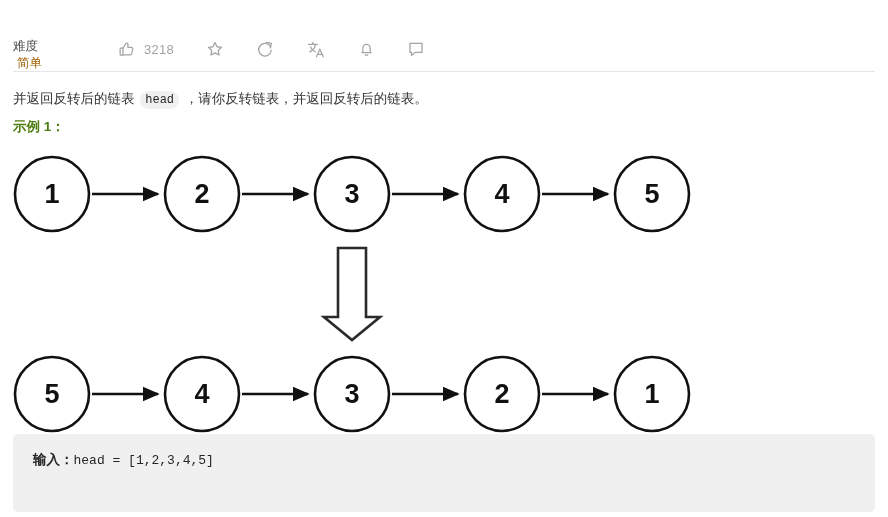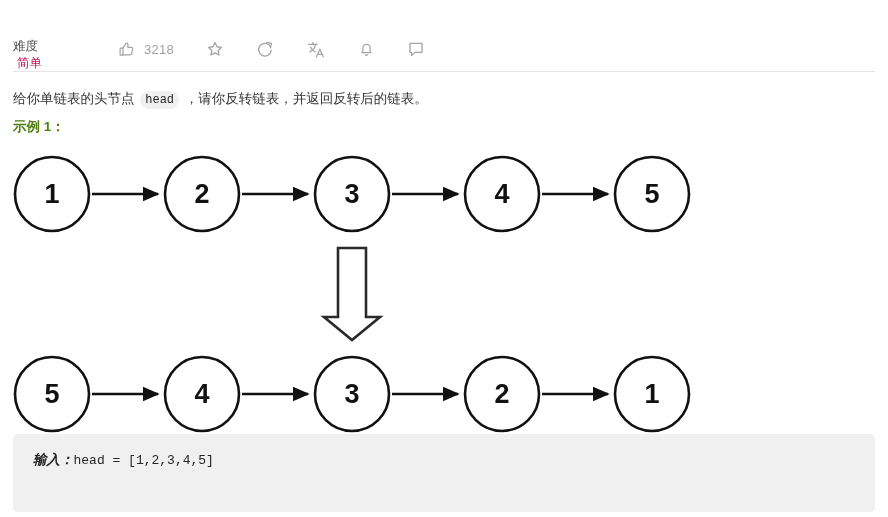--- a/index.html
+++ b/index.html
@@ -45,21 +45,21 @@
     white-space: nowrap;
     flex-direction: column;
   }
   .meta-label {
     font-size: 12.5px;
     color: #4d4d4d;
     margin-right: 8px;
   }
   .meta-diff {
     font-size: 12.5px;
-    color: #be185d;
+    color: #a16207;
     font-weight: 400;
   }
 
   .icon-row {
     position: absolute;
     left: 118px;
     top: 36px;
     height: 26px;
     display: flex;
     align-items: center;
@@ -146,21 +146,20 @@
     font-family: "Liberation Mono", "DejaVu Sans Mono", monospace;
     font-size: 13px;
     line-height: 24px;
     color: #262626;
     white-space: pre;
   }
   .code-key {
     font-family: "Liberation Sans", "DejaVu Sans", sans-serif;
     font-weight: 700;
     font-size: 13.5px;
-    font-style: italic;
   }
 </style>
 </head>
 <body>
 
 <div class="page">
 
 
   <div class="meta-bar">
     <span class="meta-label">难度</span>
@@ -224,21 +223,21 @@
           <path d="M4 4.4h16v12.1h-9.3L6 20.6v-4.1H4z"></path>
         </svg>
       </span>
     </div>
 
   </div>
 
   <div class="divider"></div>
 
   <div class="desc">
-    <span>给你单链表的头节点</span>
+    <span>并返回反转后的链表</span>
     <span class="code-inline">head</span>
     <span>，请你反转链表，并返回反转后的链表。</span>
   </div>
 
   <div class="example-title">示例 1：</div>
 
   <div class="diagram">
     <svg width="888" height="295" viewBox="0 0 888 295">
       <defs>
         <marker id="ah" viewBox="0 0 10 10" refX="9" refY="5" markerWidth="7" markerHeight="7" orient="auto-start-reverse">

